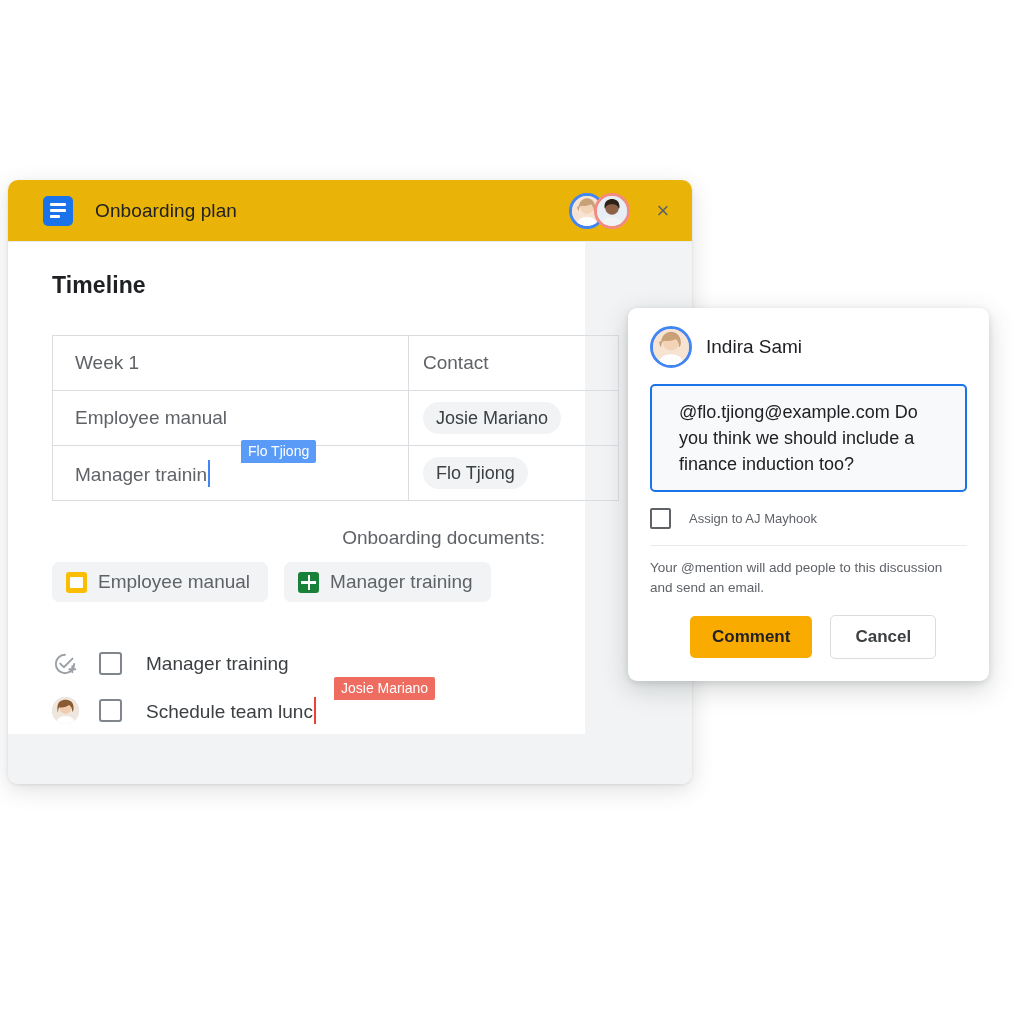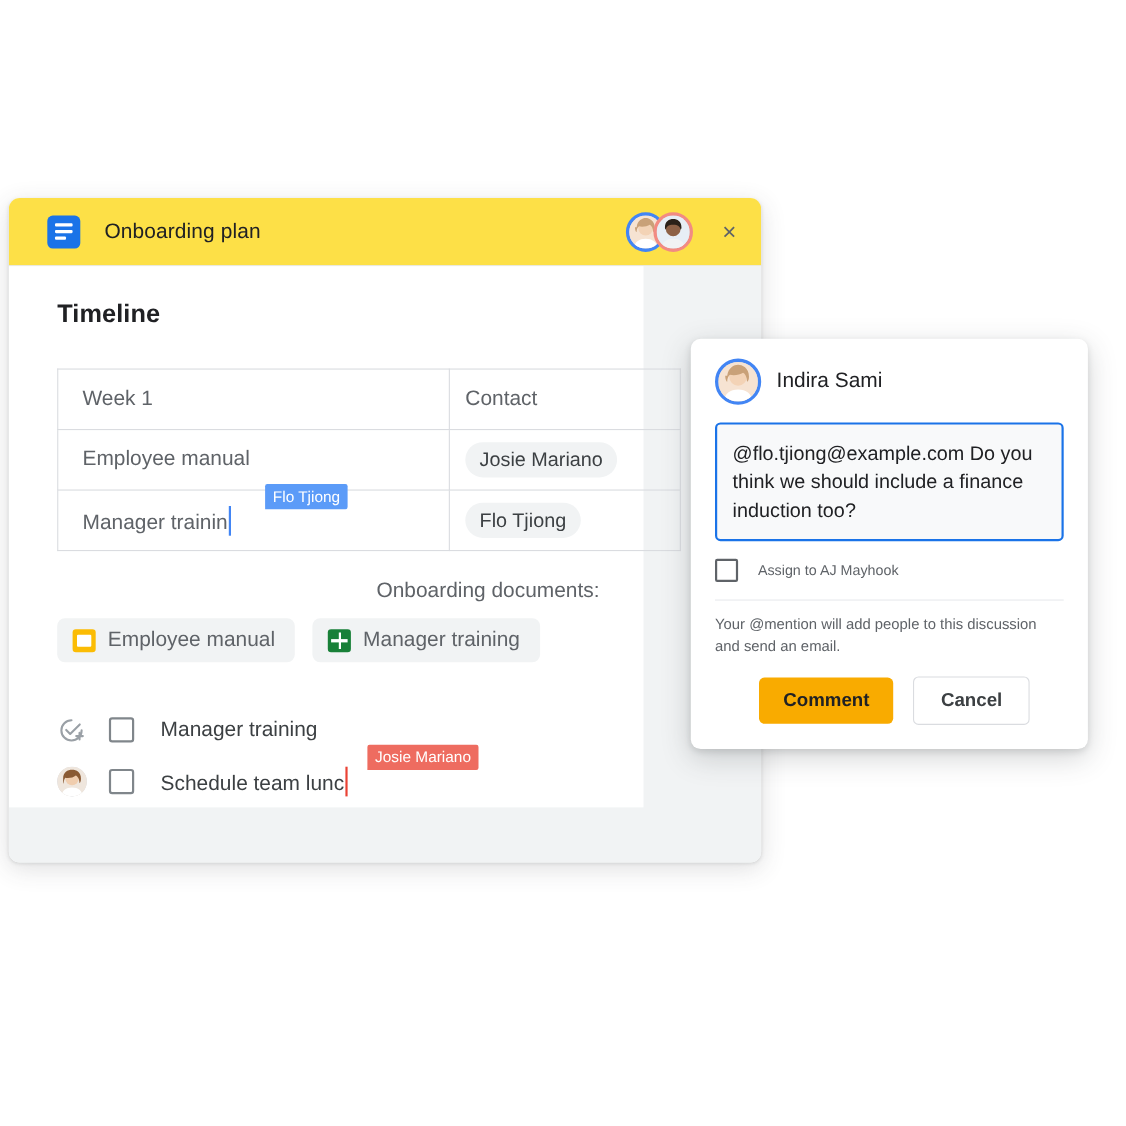--- a/index.html
+++ b/index.html
@@ -26,21 +26,21 @@
     width: 684px;
     height: 604px;
     background: #ffffff;
     border-radius: 10px;
     box-shadow: 0 6px 22px rgba(60,64,67,0.16), 0 1px 3px rgba(60,64,67,0.12);
     overflow: hidden;
   }
   .doc-header {
     position: relative;
     height: 62px;
-    background: #fde047;
+    background: #eab308;
     border-bottom: 1px solid #e8eaed;
     display: flex;
     align-items: center;
     padding: 0 16px;
     box-sizing: border-box;
   }
   .docs-icon {
     width: 30px;
     height: 30px;
     border-radius: 5px;
@@ -280,21 +280,21 @@
   .cc-avatar {
     width: 42px; height: 42px; border-radius: 50%;
     border: 3px solid #4285f4; box-sizing: border-box; overflow: hidden; background: #dadce0;
   }
   .cc-avatar svg { display:block; width:100%; height:100%; }
   .cc-name { font-size: 19px; color: #202124; }
   .cc-textarea {
     border: 2px solid #1a73e8;
     border-radius: 5px;
     background: #f8f9fa;
-    padding: 13px 14px;
+    padding: 13px 27px;
     font-size: 18px;
     line-height: 1.45;
     color: #202124;
     min-height: 86px;
     box-sizing: border-box;
   }
   .cc-assign { display: flex; align-items: center; gap: 18px; margin-top: 16px; padding-bottom: 16px; }
   .cc-cbox {
     width: 21px; height: 21px; border: 2px solid #5f6368; border-radius: 2px;
     box-sizing: border-box; flex: 0 0 auto; cursor: pointer;

